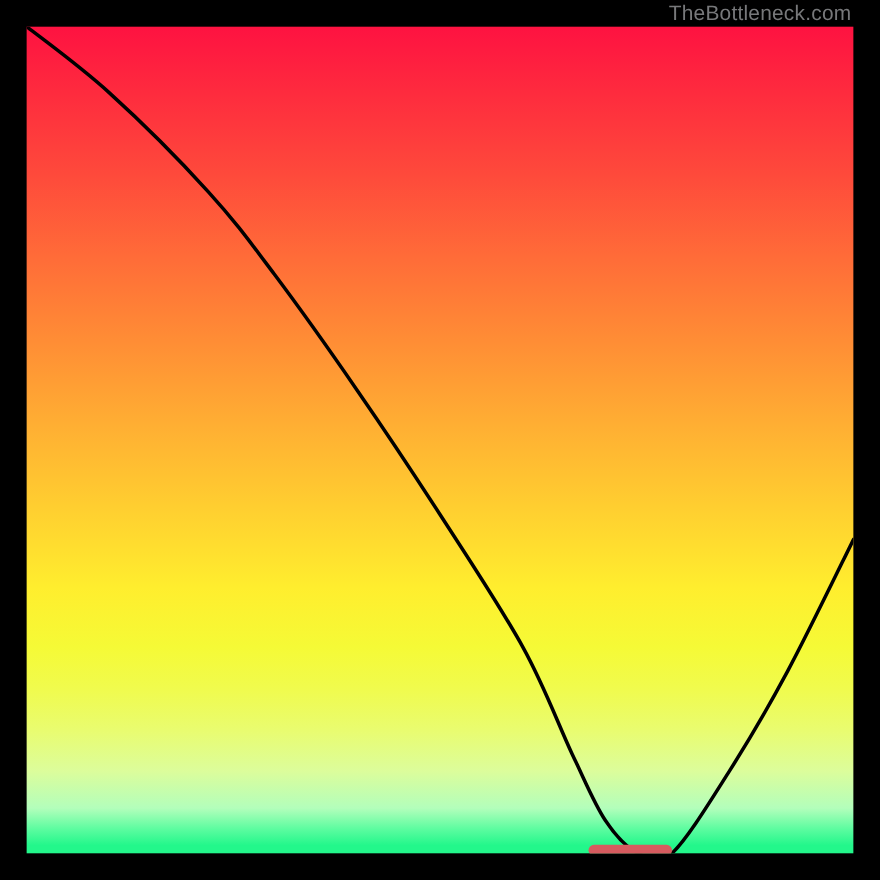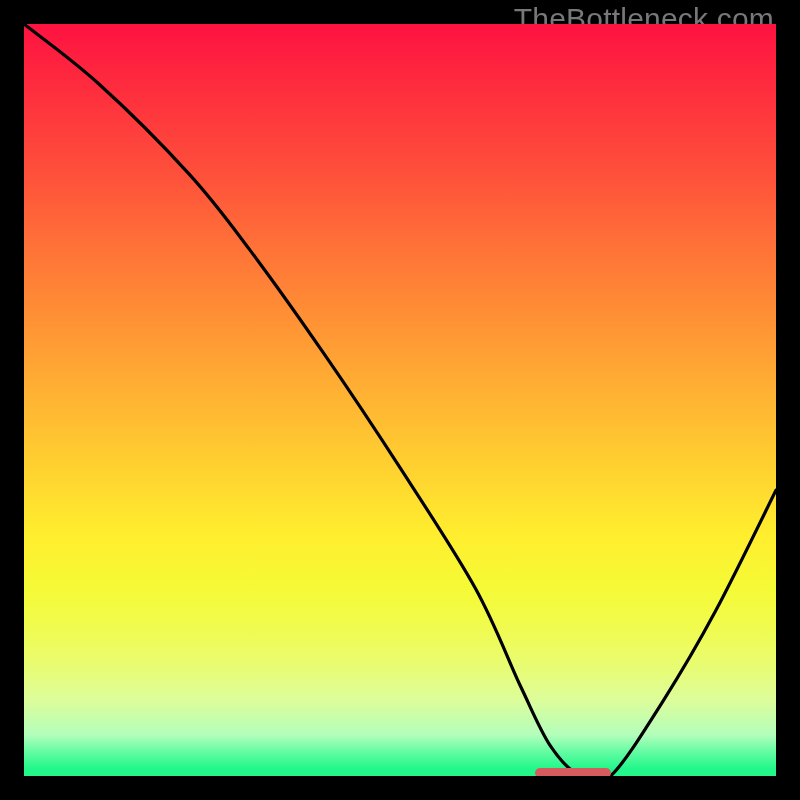--- a/index.html
+++ b/index.html
@@ -65,21 +65,21 @@
     position: absolute;
     height: 10px;
     border-radius: 5px;
     background: #d65b5f;
   }
   .watermark {
     position: absolute;
     top: 2px;
     right: 26px;
     color: #77787a;
-    font-size: 30px;
+    font-size: 19px;
     font-weight: 500;
     letter-spacing: 0.2px;
   }
 </style>
 </head>
 <body>
 
 <div class="watermark">TheBottleneck.com</div>
 
 <div class="frame">

